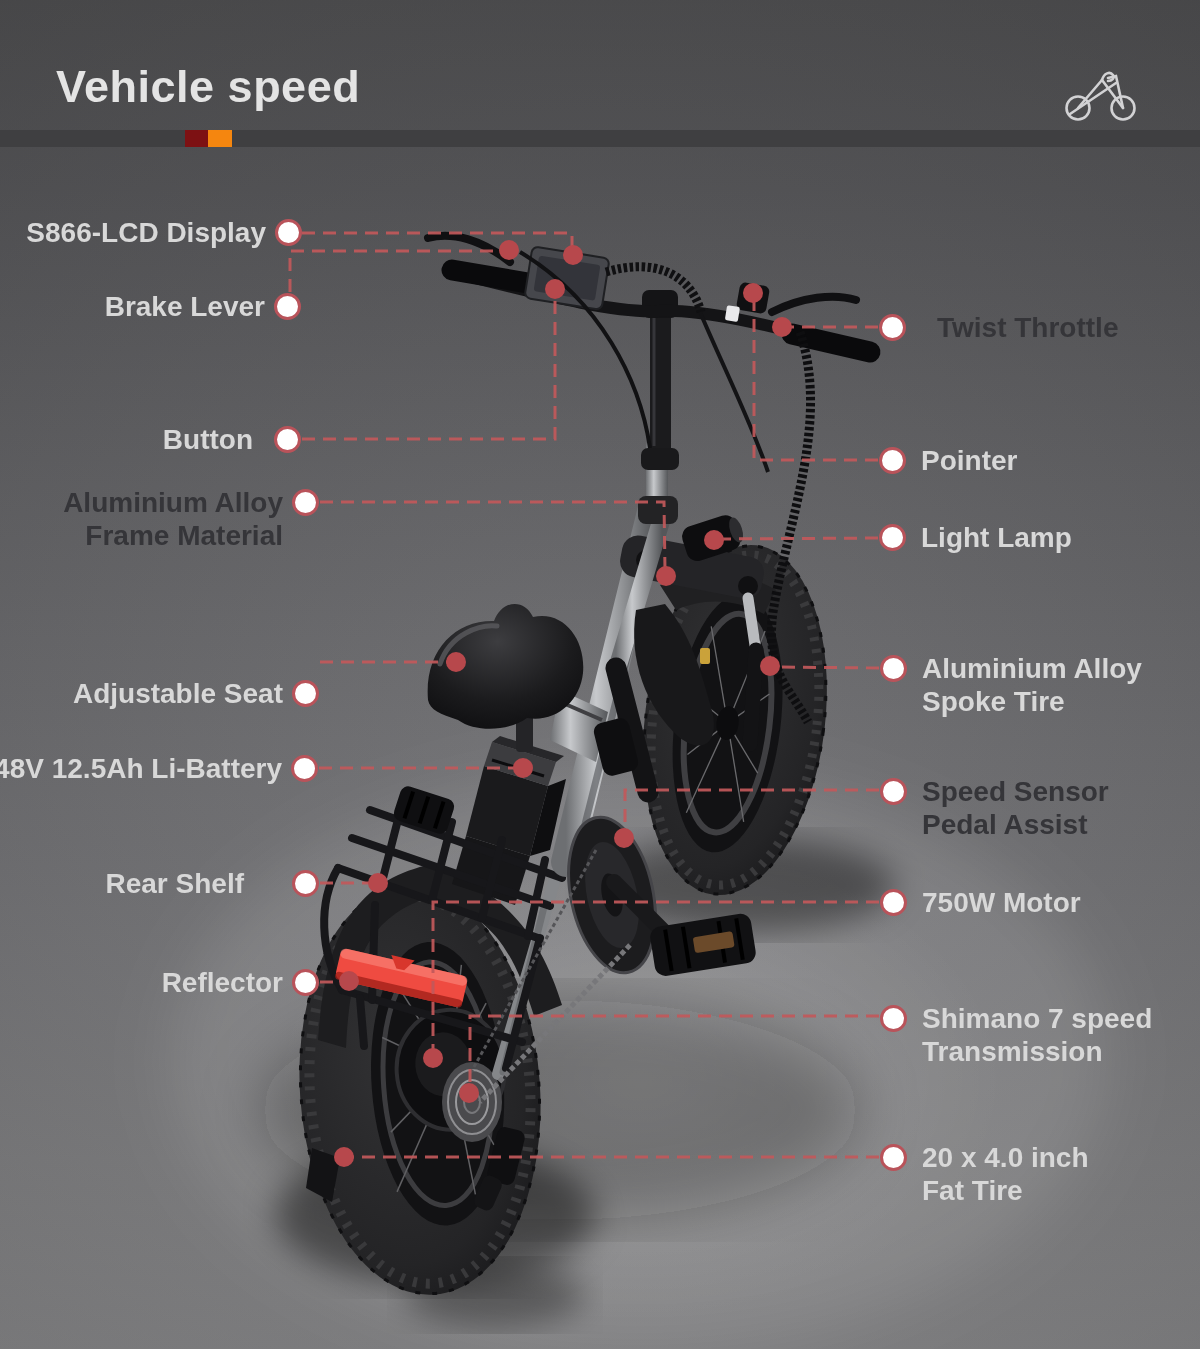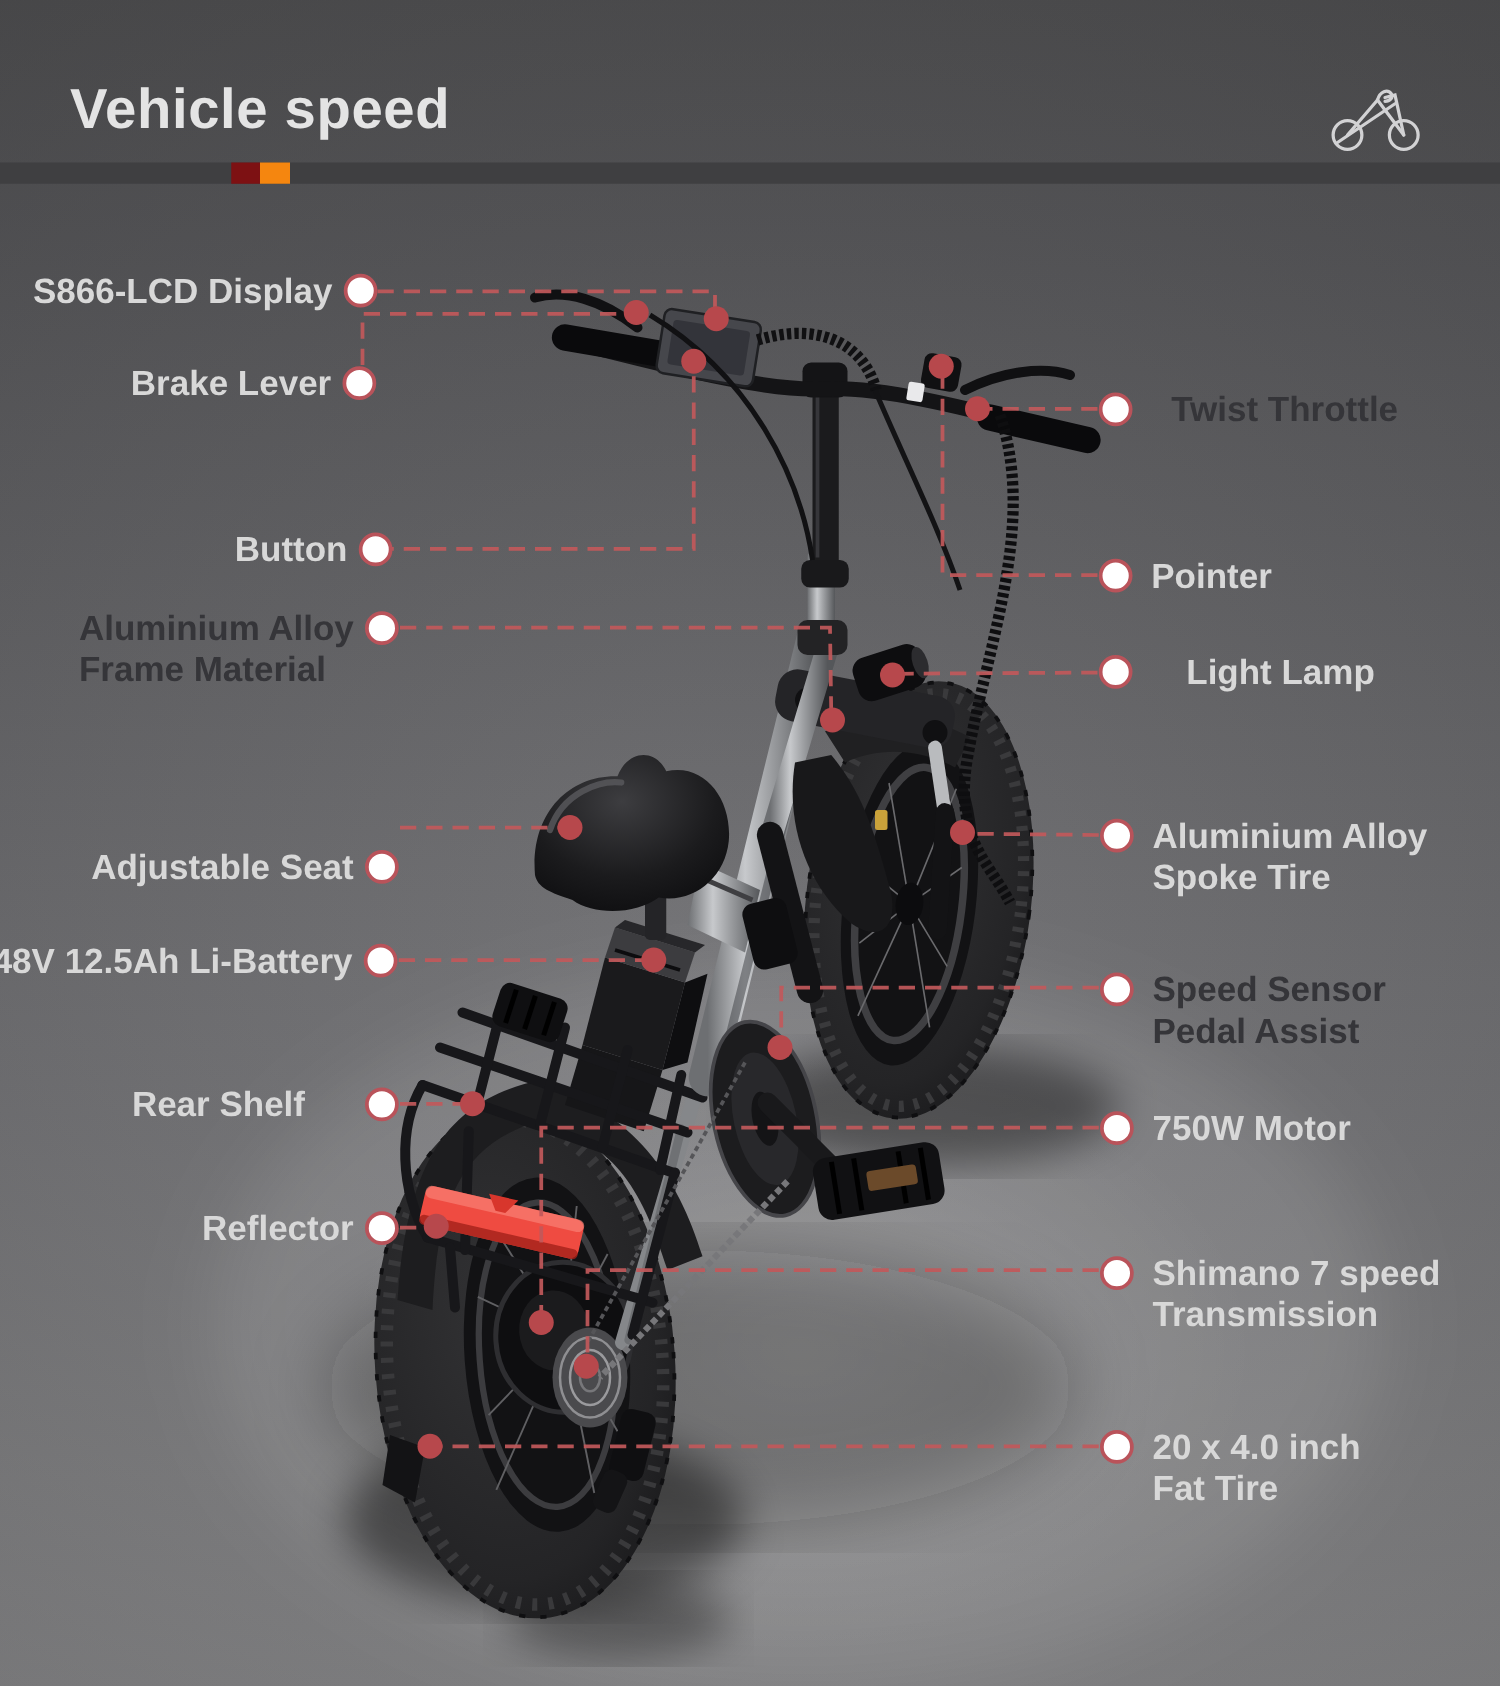--- a/index.html
+++ b/index.html
@@ -23,21 +23,21 @@
   .sq.red{left:185px;width:23px;background:#7d1113;}
   .sq.orange{left:208px;width:24px;background:#f5860f;}
   
   .bike,.lines{position:absolute;left:0;top:0;}
   
   .co{position:absolute;display:flex;align-items:flex-start;line-height:33px;font-size:28px;font-weight:700;}
   .co .txt{white-space:pre;color:#d8d8d8;}
   .co .txt[data-tone="dark"]{color:#353539;}
   .co .txt span{display:block;}
   .co.left{justify-content:flex-end;}
-  .co.left .txt{text-align:left;}
+  .co.left .txt{text-align:right;}
   .co.left .dot{margin-left:9px;}
   .co.right .dot{margin-right:15px;}
   .dot{
     flex:0 0 auto;width:27px;height:27px;margin-top:3px;border-radius:50%;
     background:#ffffff;border:3px solid #b9535a;box-sizing:border-box;
   }
 </style>
 </head>
 <body>
 
@@ -311,21 +311,21 @@
   </div>
 
   <div class="co left" style="top:216px;left:0;width:302px;">
     <div class="txt" data-tone="light"><span>S866-LCD Display</span></div>
     <span class="dot"></span>
   </div>
   <div class="co left" style="top:290px;left:0;width:301px;">
     <div class="txt" data-tone="light"><span>Brake Lever</span></div>
     <span class="dot"></span>
   </div>
-  <div class="co left" style="top:423px;left:13px;width:301px;">
+  <div class="co left" style="top:423px;left:0;width:301px;gap:12px;">
     <div class="txt" data-tone="light"><span>Button</span></div>
     <span class="dot"></span>
   </div>
   <div class="co left" style="top:486px;left:0;width:319px;">
     <div class="txt" data-tone="dark"><span>Aluminium Alloy</span><span>Frame Material</span></div>
     <span class="dot"></span>
   </div>
   <div class="co left" style="top:646px;left:0;width:319px;margin-top:31px;">
     <div class="txt" data-tone="light"><span>Adjustable Seat</span></div>
     <span class="dot"></span>
@@ -344,21 +344,21 @@
   </div>
 
   <div class="co right" style="top:311px;left:879px;gap:16px;">
     <span class="dot"></span>
     <div class="txt" data-tone="dark"><span>Twist Throttle</span></div>
   </div>
   <div class="co right" style="top:444px;left:879px;">
     <span class="dot"></span>
     <div class="txt" data-tone="light"><span>Pointer</span></div>
   </div>
-  <div class="co right" style="top:521px;left:879px;gap:28px;">
+  <div class="co right" style="top:521px;left:879px;">
     <span class="dot"></span>
     <div class="txt" data-tone="light"><span>Light Lamp</span></div>
   </div>
   <div class="co right" style="top:652px;left:880px;">
     <span class="dot"></span>
     <div class="txt" data-tone="light"><span>Aluminium Alloy</span><span>Spoke Tire</span></div>
   </div>
   <div class="co right" style="top:775px;left:880px;">
     <span class="dot"></span>
     <div class="txt" data-tone="dark"><span>Speed Sensor</span><span>Pedal Assist</span></div>

